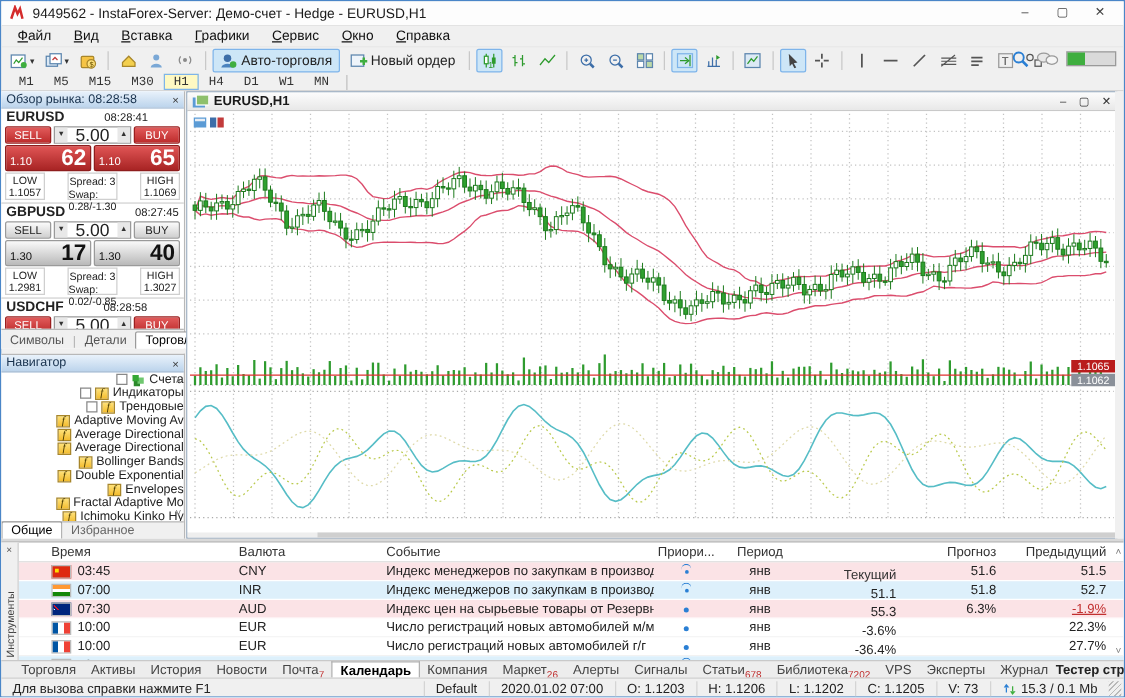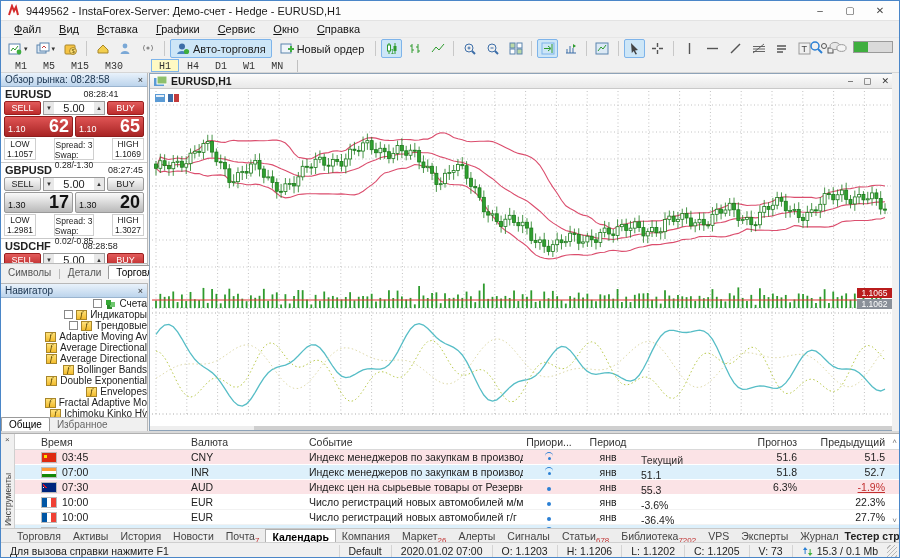--- a/index.html
+++ b/index.html
@@ -22,37 +22,37 @@
   .tbtn.on { background:#cde6f7; border-color:#7eb4ea; }
   .tbtn.lbl { padding:0 5px; gap:3px; font-size:11px; }
   .tsep { width:1px; height:15px; background:#c8c8c8; margin:0 4px; }
   .caret { font-size:7px; color:#333; margin-left:1px; }
   .tb-right { position:absolute; right:6px; top:2px; display:flex; align-items:center; gap:6px; }
   .meter { width:40px; height:12px; border:1px solid #9a9a9a; background:#dadada; }
   .meter i { display:block; width:14px; height:100%; background:#3fae3f; }
   
   .tfbar { position:absolute; left:0; top:58px; width:100%; height:14px; background:#f0f0f0; border-bottom:1px solid #d6d6d6; display:flex; align-items:center; padding-left:6px; }
   .tf { padding:0 7px; height:13px; line-height:13px; font-size:10px; color:#333; border:1px solid transparent;font-family:Liberation Mono, monospace; }
-  .tf.active { background:#fef9c3; border-color:#7eb4ea;margin-left:20px; }
+  .tf.active { background:#fef9c3; border-color:#7eb4ea; }
   .tfend { width:1px; height:12px; background:#c0c0c0; margin-left:6px; }
 
   
   .mw { position:absolute; left:0; top:72px; width:147px; height:206px; background:#fff; border-right:1px solid #b8b8b8; }
   .panelhead { height:14px; background:linear-gradient(#e9f2fb,#bcd4ec); border-bottom:1px solid #9ab4cf; color:#17314d; font-size:10px; display:flex; align-items:center; padding:0 4px; }
   .panelhead .px { margin-left:auto; color:#333; font-size:9px; }
   .sym { border-bottom:1px solid #c9c9c9; background:#fff; }
   .sym-head { height:13px; display:flex; align-items:center; padding:0 4px;gap:32px; }
   .sym-name { font-weight:bold; font-size:11px; }
   .sym-time { margin-left:auto; font-size:9px; color:#222; }
   .sym-trade { height:16px; display:flex; align-items:center; padding:0 3px; gap:2px; }
   .btn-sell,.btn-buy { width:37px; height:14px; font-size:9px; color:#fff; background:linear-gradient(#e25b5b,#bd2c2c); border:1px solid #9a1f1f; border-radius:2px; text-align:center; line-height:13px; }
   .grey .btn-sell,.grey .btn-buy { background:linear-gradient(#fbfbfb,#cfcfcf); color:#222; border-color:#9a9a9a; }
   .spin { flex:1; height:14px; display:flex; border:1px solid #9a9a9a; background:#fff; }
   .spin b { width:10px; font-size:6px; color:#333; background:#e8e8e8; text-align:center; line-height:13px; font-weight:normal; }
-  .spin span { flex:1; text-align:center; font-size:11px; line-height:13px; }
+  .spin span { flex:1; text-align:center; font-size:14px; line-height:13px; }
   .sym-price { height:21px; display:flex; gap:2px; padding:0 3px; }
   .pbox { flex:1; position:relative; color:#fff; background:linear-gradient(#e05555,#a82424); border:1px solid #8e1d1d; border-radius:2px; }
   .grey .pbox { background:linear-gradient(#fafafa,#b9b9b9); color:#111; border-color:#9a9a9a; }
   .pbox .sm { position:absolute; left:3px; bottom:2px; font-size:9px; }
   .pbox .bg { position:absolute; right:3px; top:-1px; font-size:18px; font-weight:bold; }
   .sym-stats { height:25px; display:flex; padding:1px 3px 2px; gap:18px; font-size:8.5px; }
   .stat-col { width:34px; display:flex; flex-direction:column; align-items:center; justify-content:space-between; border:1px solid #cfcfcf; }
   .stat-mid { flex:1; border:1px solid #cfcfcf; display:flex; flex-direction:column; align-items:center; justify-content:space-between; padding:1px 0; }
   .mw-tabs { position:absolute; left:0; bottom:0; width:100%; height:16px; background:#f0f0f0; border-top:1px solid #b8b8b8; display:flex; align-items:flex-end; font-size:10px; color:#555; }
   .mwtab { padding:1px 7px; }
@@ -99,21 +99,21 @@
   .calrow.c-pink { background:#fbe3e6; }
   .calrow.c-blue { background:#ddf0fb; }
   .calrow.c-white { background:#fff; border-bottom:1px solid #f2f2f2; }
   .cc { font-size:10.5px; overflow:hidden; white-space:nowrap; }
   .cc-gut { width:26px; }
   .cc-time { width:150px; display:flex; align-items:center; gap:5px; }
   .cc-cur { width:118px; }
   .cc-event { flex:1; }
   .cc-prio { width:52px; text-align:center; }
   .cc-per { width:66px; text-align:center; }
-  .cc-act { width:82px; padding-right:6px;margin-top:36px; }
+  .cc-act { width:82px; text-align:right; padding-right:6px;margin-top:36px; }
   .cc-fc { width:80px; text-align:right; padding-right:6px; }
   .cc-prev { width:96px; text-align:right; padding-right:14px; }
   .cc-prev .c-negu { color:#c23030; text-decoration:underline; }
   .cc-prev .c-und { text-decoration:underline; }
   .flag { width:16px; height:11px; flex:none; border:1px solid #bbb; position:relative; }
   .flag.c-cn { background:#de2910; } .flag.c-cn::after { content:""; position:absolute; left:2px; top:2px; width:3px; height:3px; background:#ffde00; }
   .flag.c-in { background:linear-gradient(#ff9933 33%,#fff 33% 66%,#138808 66%); }
   .flag.c-au { background:#00247d; } .flag.c-au::after { content:""; position:absolute; left:1px; top:1px; width:6px; height:4px; background:linear-gradient(45deg,#fff 0 1px,transparent 1px 2px,#cf142b 2px 3px,transparent 3px); }
   .flag.c-fr { background:linear-gradient(90deg,#0055a4 33%,#fff 33% 66%,#ef4135 66%); }
   .flag.c-es { background:linear-gradient(#aa151b 25%,#f1bf00 25% 75%,#aa151b 75%); }
@@ -423,21 +423,21 @@
           </span>
         <span class="btn-buy">BUY</span>
       </div>
       <div class="sym-price">
         <span class="pbox">
             <span class="sm">1.30</span>
             <span class="bg">17</span>
           </span>
         <span class="pbox">
             <span class="sm">1.30</span>
-            <span class="bg">20</span>
+            <span class="bg">40</span>
           </span>
       </div>
       <div class="sym-stats">
         <span class="stat-col">
             <span>LOW</span>
             <span>1.2981</span>
           </span>
         <span class="stat-mid">
             <span>Spread: 3</span>
             <span>Swap: 0.02/-0.85</span>

